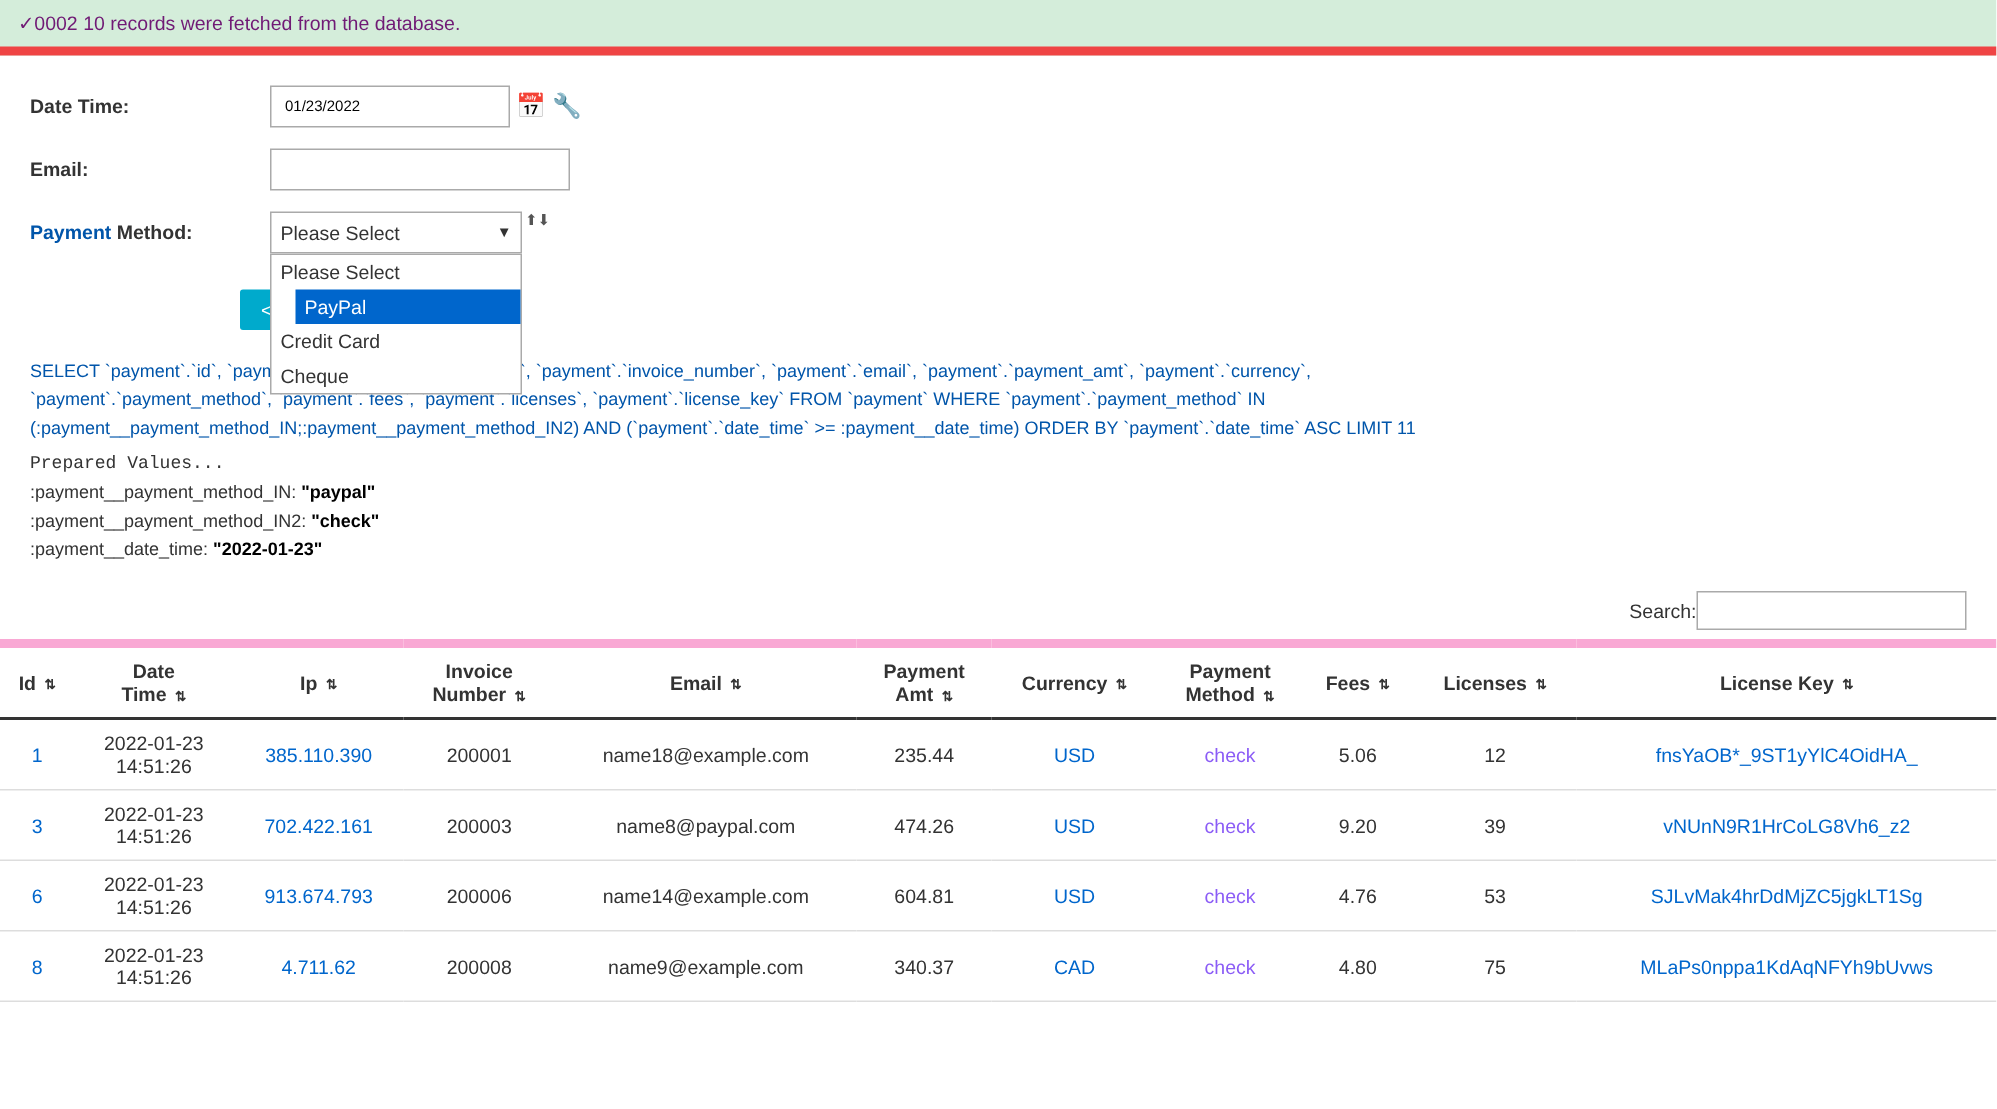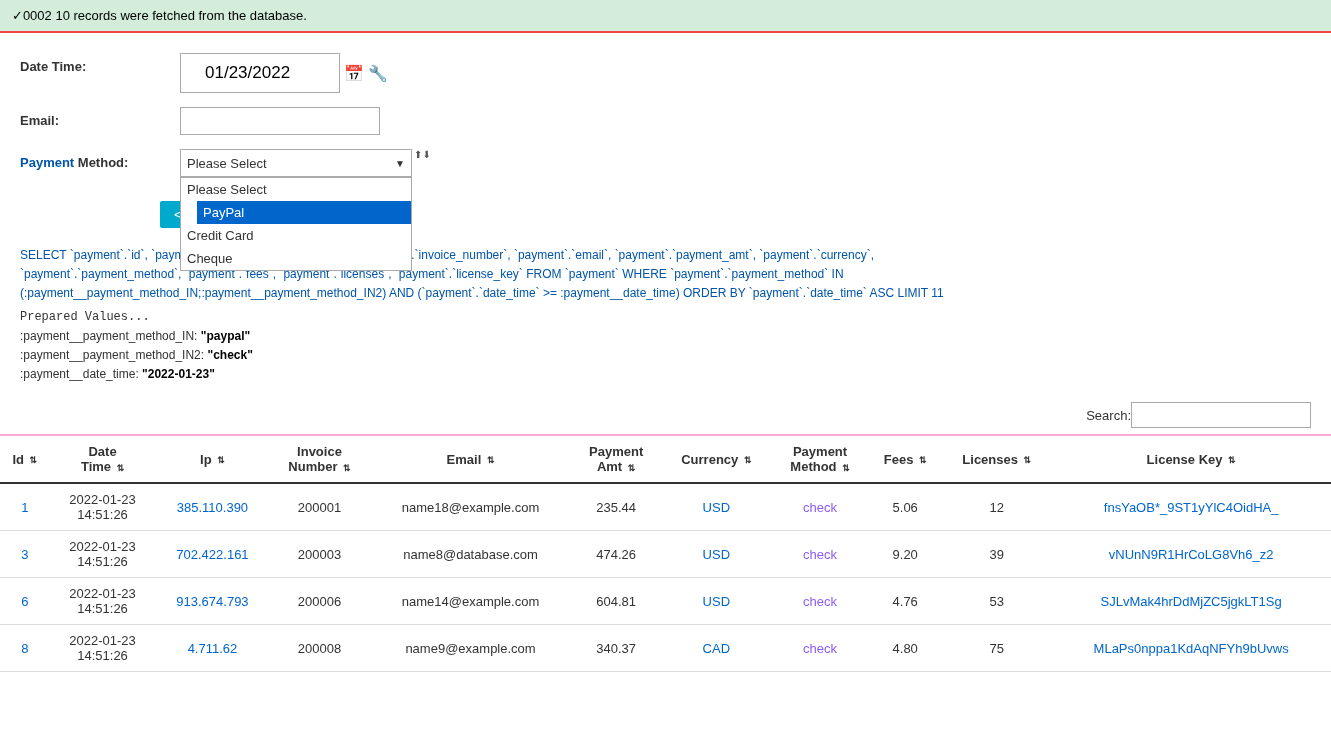--- a/index.html
+++ b/index.html
@@ -1,23 +1,23 @@
 <!DOCTYPE html>
 <html><head>
   <meta charset="utf-8">
   <style>
     * { box-sizing: border-box; margin: 0; padding: 0; }
     body { font-family: Arial, sans-serif; font-size: 13px; background: #fff; color: #333; }
 
     .notification-bar {
       background: #d4edda;
-      color: #000000;
+      color: #701a75;
       padding: 8px 12px;
       font-size: 13px;
-      border-bottom: 2px solid #ef4444;
+      border-bottom: 6px solid #ef4444;
     }
 
     .form-section {
       padding: 20px 20px 10px 20px;
     }
 
     .form-row {
       display: flex;
       align-items: flex-start;
       margin-bottom: 14px;
@@ -45,41 +45,41 @@
     }
 
     .date-wrapper {
       display: flex;
       align-items: center;
       gap: 4px;
     }
 
     .date-input {
       width: 160px;
-      padding: 4px 24px;
-      border: 1px solid #aaa;
-      font-size: 17px;
-      height: 40px;
+      padding: 4px 9px;
+      border: 1px solid #aaa;
+      font-size: 10px;
+      height: 28px;
     }
 
     .calendar-icon {
       font-size: 16px;
       cursor: pointer;
       color: #555;
     }
 
     .wrench-icon {
       font-size: 16px;
       color: #d4a000;
       cursor: pointer;
     }
 
     .dropdown-container {
       position: relative;
-      width: 232px;
+      width: 168px;
     }
 
     .dropdown-header {
       display: flex;
       align-items: center;
       border: 1px solid #aaa;
       padding: 4px 6px;
       font-size: 13px;
       height: 28px;
       background: #fff;
@@ -169,21 +169,21 @@
     }
 
     table {
       width: 100%;
       border-collapse: collapse;
       font-size: 13px;
     }
 
     thead th {
       background: #fff;
-      border-top: 2px solid #f9a8d4;
+      border-top: 6px solid #f9a8d4;
       border-bottom: 2px solid #333;
       padding: 8px 6px;
       text-align: center;
       font-weight: bold;
       color: #333;
       cursor: pointer;
       white-space: nowrap;
     }
 
     thead th .sort-icons {
@@ -319,21 +319,21 @@
     <td class="orange-cell">check</td>
     <td>5.06</td>
     <td>12</td>
     <td class="link-cell">fnsYaOB*_9ST1yYlC4OidHA_</td>
   </tr>
         <tr>
     <td class="link-cell">3</td>
     <td>2022-01-23<br>14:51:26</td>
     <td class="link-cell">702.422.161</td>
     <td>200003</td>
-    <td>name8@database.com</td>
+    <td>name8@paypal.com</td>
     <td>474.26</td>
     <td class="link-cell">USD</td>
     <td class="orange-cell">check</td>
     <td>9.20</td>
     <td>39</td>
     <td class="link-cell">vNUnN9R1HrCoLG8Vh6_z2</td>
   </tr>
         <tr>
     <td class="link-cell">6</td>
     <td>2022-01-23<br>14:51:26</td>

